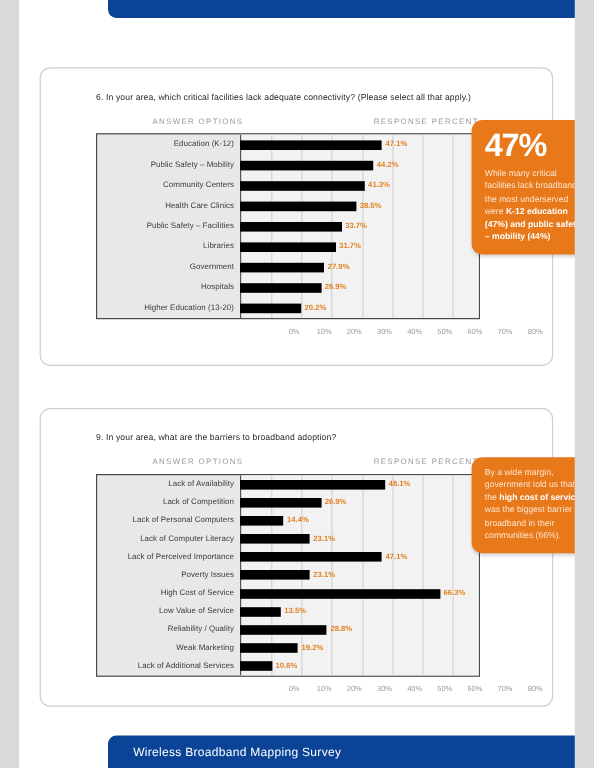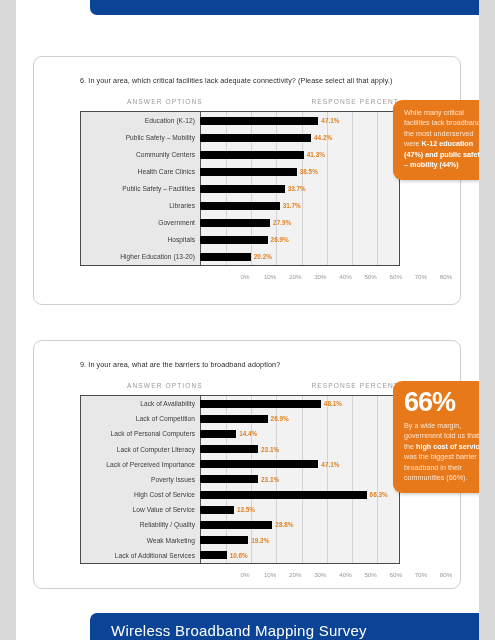--- a/index.html
+++ b/index.html
@@ -23,21 +23,21 @@
     left:74px; width:405px; height:27px;
     background:#0b4396;
     border-radius:7px;
   }
   .bluebar.top { top:-12px; }
   .bluebar.bottom {
     top:613px; height:40px;
     display:flex; align-items:flex-start;
   }
   .bluebar .footer-label {
-    color:#ffffff; font-size:15px;
+    color:#ffffff; font-size:10px;
     padding:9px 0 0 21px; letter-spacing:.25px;
     white-space:nowrap;
     text-align:right;
   }
   
   .card {
     position:absolute;
     left:17px; width:428px;
     background:#ffffff;
     border:1px solid #cfcfcf;
@@ -244,20 +244,21 @@
           <span style="left: 100.5px;">40%</span>
           <span style="left: 125.625px;">50%</span>
           <span style="left: 150.75px;">60%</span>
           <span style="left: 175.875px;">70%</span>
           <span style="left: 201px;">80%</span>
         </div>
     </div>
   </div>
 
   <div class="callout" id="callout1">
+    <div class="big">47%</div>
     <div class="body"><span>While many critical facilities lack broadband, the most underserved were </span><b>K-12 education (47%) and public safety – mobility (44%)</b><span></span></div>
   </div>
 
   <div class="card" id="card2">
     <div class="qtext">9. In your area, what are the barriers to broadband adoption?</div>
 
     <div class="chart">
       <div class="chart-head">
         <span class="ans">ANSWER OPTIONS</span>
         <span class="resp">RESPONSE PERCENT</span>
@@ -360,21 +361,20 @@
           <span style="left: 100.5px;">40%</span>
           <span style="left: 125.625px;">50%</span>
           <span style="left: 150.75px;">60%</span>
           <span style="left: 175.875px;">70%</span>
           <span style="left: 201px;">80%</span>
         </div>
     </div>
   </div>
 
   <div class="callout" id="callout2">
-    <div class="big">66%</div>
     <div class="body"><span>By a wide margin, government told us that the </span><b>high cost of service</b><span> was the biggest barrier to broadband in their communities (66%).</span></div>
   </div>
 
   <div class="bluebar bottom">
     <span class="footer-label">Wireless Broadband Mapping Survey</span>
   </div>
 
 </div>
 
 </body></html>

